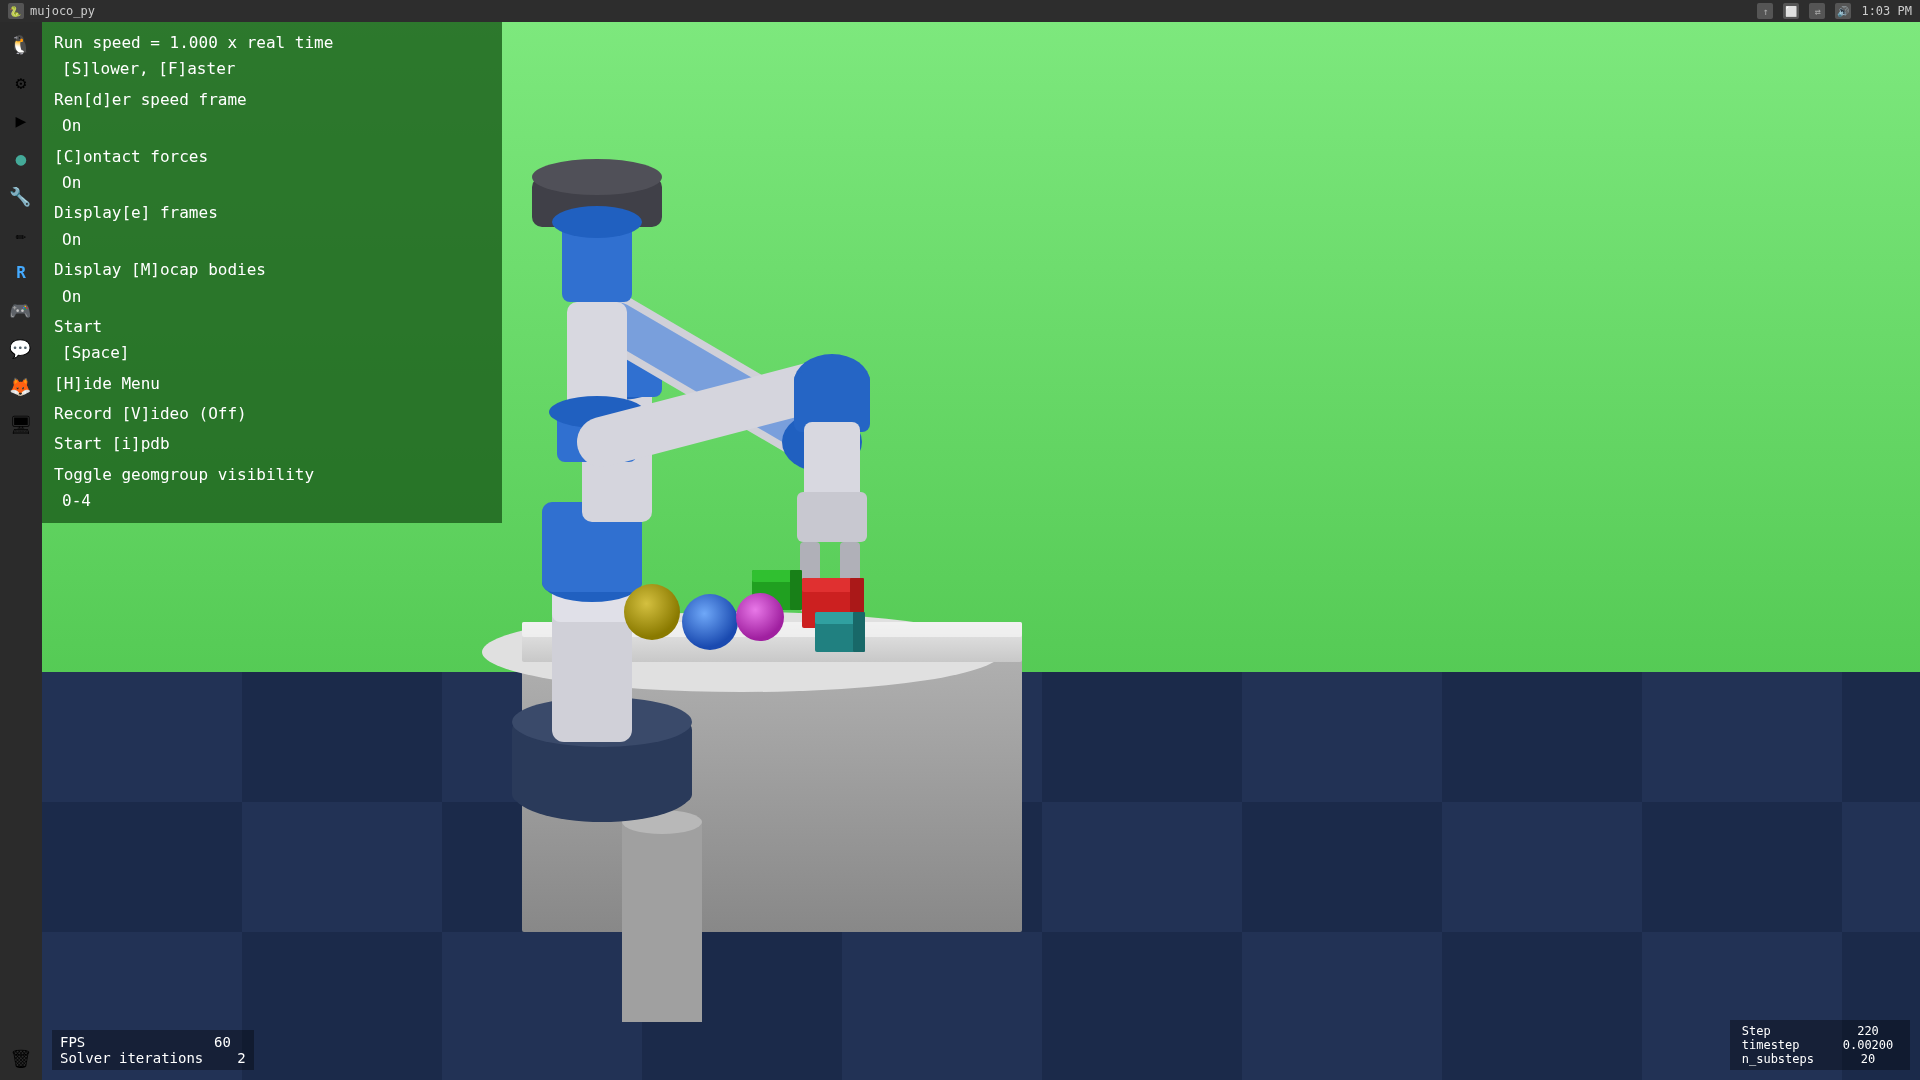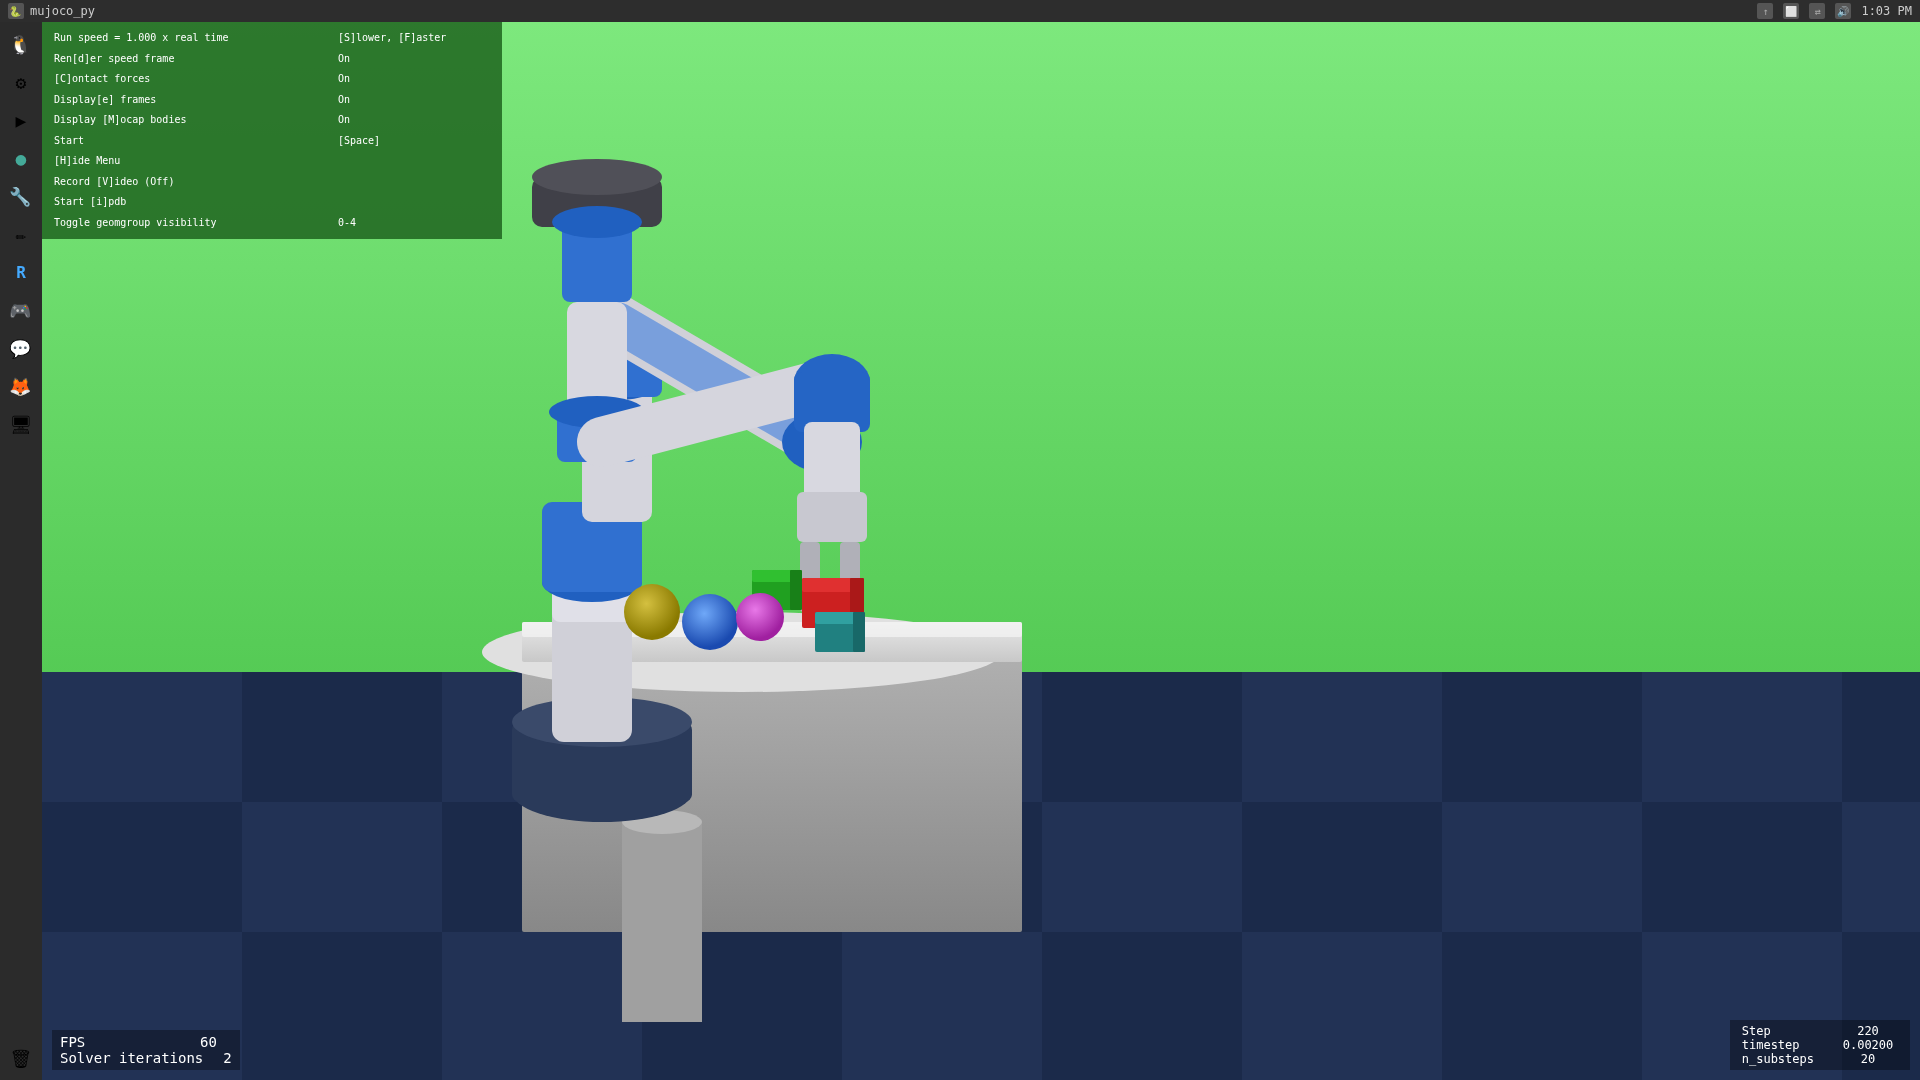--- a/index.html
+++ b/index.html
@@ -95,41 +95,42 @@
       left: 0;
       width: 460px;
       background: rgba(30, 100, 30, 0.85);
       padding: 6px 8px;
       z-index: 5;
     }
     .menu-row {
       display: flex;
       justify-content: space-between;
       padding: 2px 4px;
-      font-size: 10px;
+      font-size: 16px;
       color: #ffffff;
       line-height: 1.65;
+      flex-direction: column;
     }
     .menu-label { flex: 1; }
     .menu-value { min-width: 160px; text-align: left; padding-left: 8px; }
 
     
     #stats-overlay {
       position: absolute;
       bottom: 10px;
       left: 10px;
       z-index: 5;
       color: #ffffff;
       font-size: 14px;
       background: rgba(0,0,0,0.35);
       padding: 4px 8px;
     }
     .stats-row {
       display: flex;
-      gap: 20px;
+      gap: 34px;
     }
     .stats-label { min-width: 120px; }
     .stats-value { text-align: center; }
 
     
     #step-overlay {
       position: absolute;
       bottom: 10px;
       right: 10px;
       z-index: 5;

